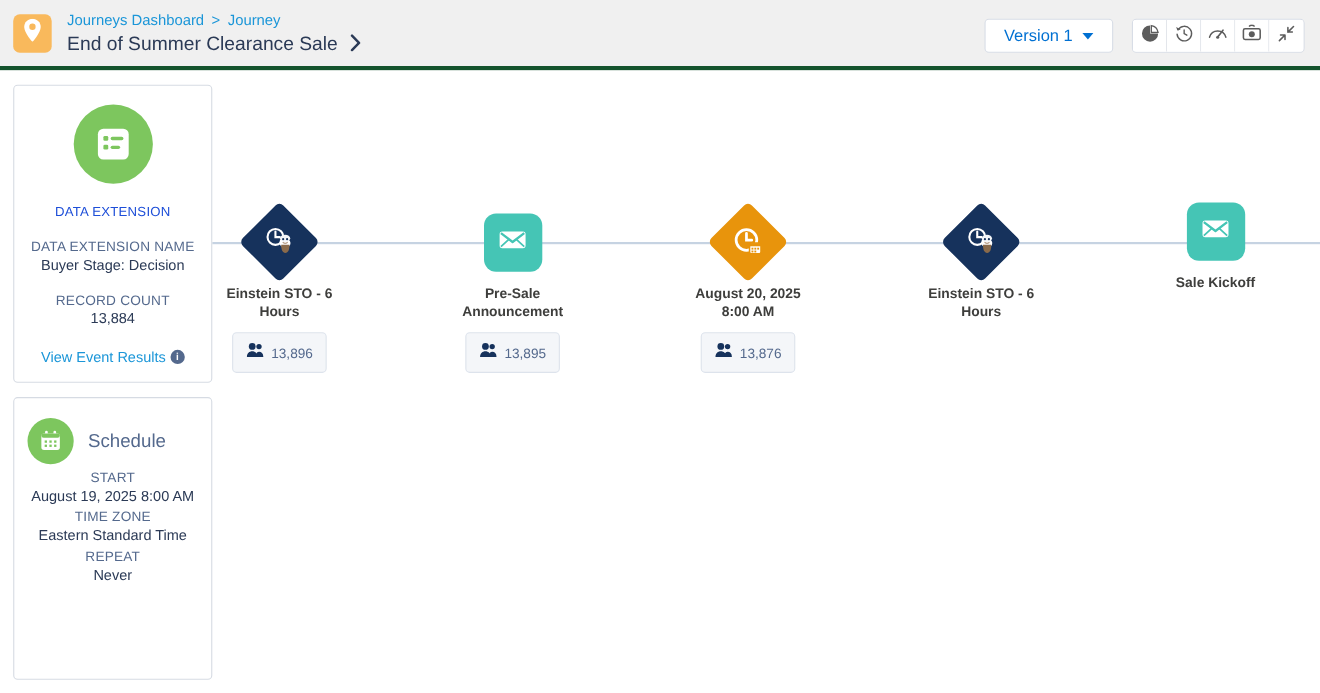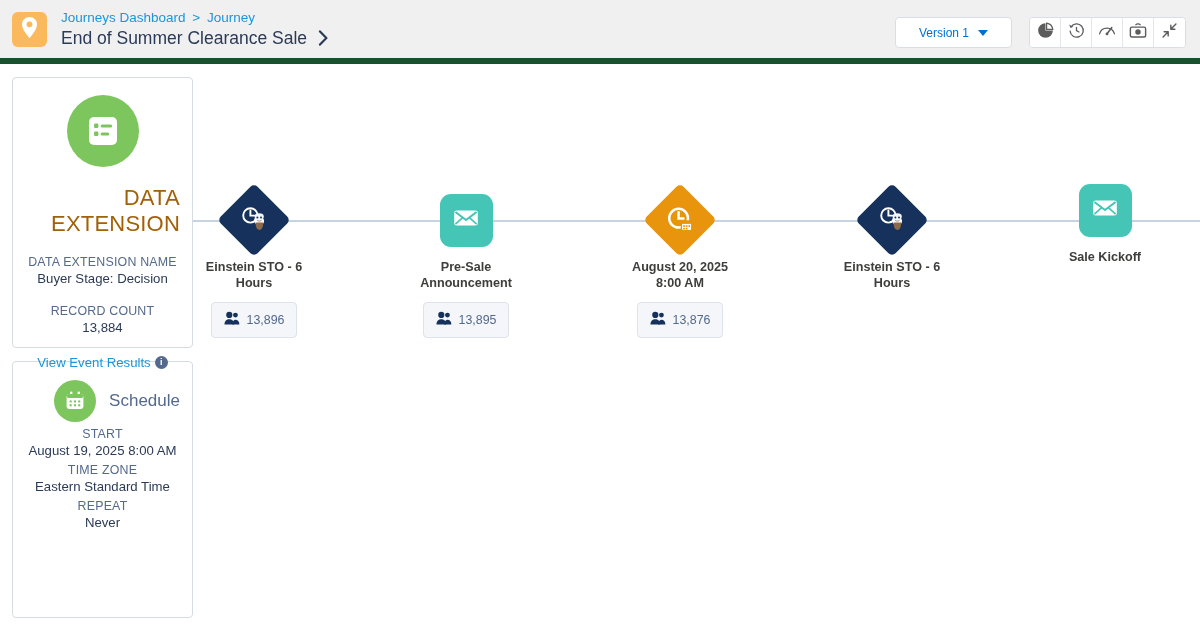--- a/index.html
+++ b/index.html
@@ -12,21 +12,21 @@
     font-family: "Liberation Sans", sans-serif;
     color: #3e3e3c;
     -webkit-font-smoothing: antialiased;
   }
 
   
   .header {
     position: relative;
     height: 64px;
     background: #f0f0f0;
-    border-bottom: 6px solid #14532d;
+    border-bottom: 4px solid #14532d;
     display: flex;
     align-items: center;
     padding: 0 14px 0 12px;
   }
   .brand-logo {
     width: 35px; height: 35px;
     border-radius: 6px;
     background: #f9b95c;
     display: flex; align-items: center; justify-content: center;
     flex: 0 0 auto;
@@ -64,21 +64,21 @@
   }
   .version-btn {
     height: 31px;
     min-width: 117px;
     padding: 0 11px;
     background: #ffffff;
     border: 1px solid #d8dde6;
     border-radius: 4px;
     display: flex; align-items: center; justify-content: center;
     gap: 9px;
-    font-size: 12px;
+    font-size: 15px;
     color: #0070d2;
     cursor: pointer;
   }
   .version-btn .caret {
     width: 0; height: 0;
     border-left: 5px solid transparent;
     border-right: 5px solid transparent;
     border-top: 6px solid #0070d2;
   }
   .icon-group {
@@ -127,24 +127,23 @@
   }
   .circle-icon {
     width: 72px; height: 72px;
     border-radius: 50%;
     background: #7dc65e;
     margin: 0 auto;
     display: flex; align-items: center; justify-content: center;
   }
   .de-type {
     margin-top: 18px;
-    font-size: 22px;
-    color: #a16207;
+    font-size: 12px;
+    color: #1d4ed8;
     letter-spacing: .2px;
-    text-align: right;
   }
   .meta-label {
     margin-top: 18px;
     font-size: 12.4px;
     color: #54698d;
     letter-spacing: .2px;
   }
   .meta-value {
     margin-top: 2px;
     font-size: 13.2px;
@@ -177,21 +176,21 @@
 
   .card-sched {
     margin-top: 13px;
     height: 257px;
     padding: 18px 12px 16px;
     text-align: center;
   }
   .sched-head {
     display: flex;
     align-items: center;
-    justify-content: flex-end;
+    justify-content: flex-start;
     gap: 13px;
   }
   .circle-icon-sm {
     width: 42px; height: 42px;
     border-radius: 50%;
     background: #7dc65e;
     display: flex; align-items: center; justify-content: center;
     flex: 0 0 auto;
   }
   .sched-title { font-size: 17px; color: #54698d; }

